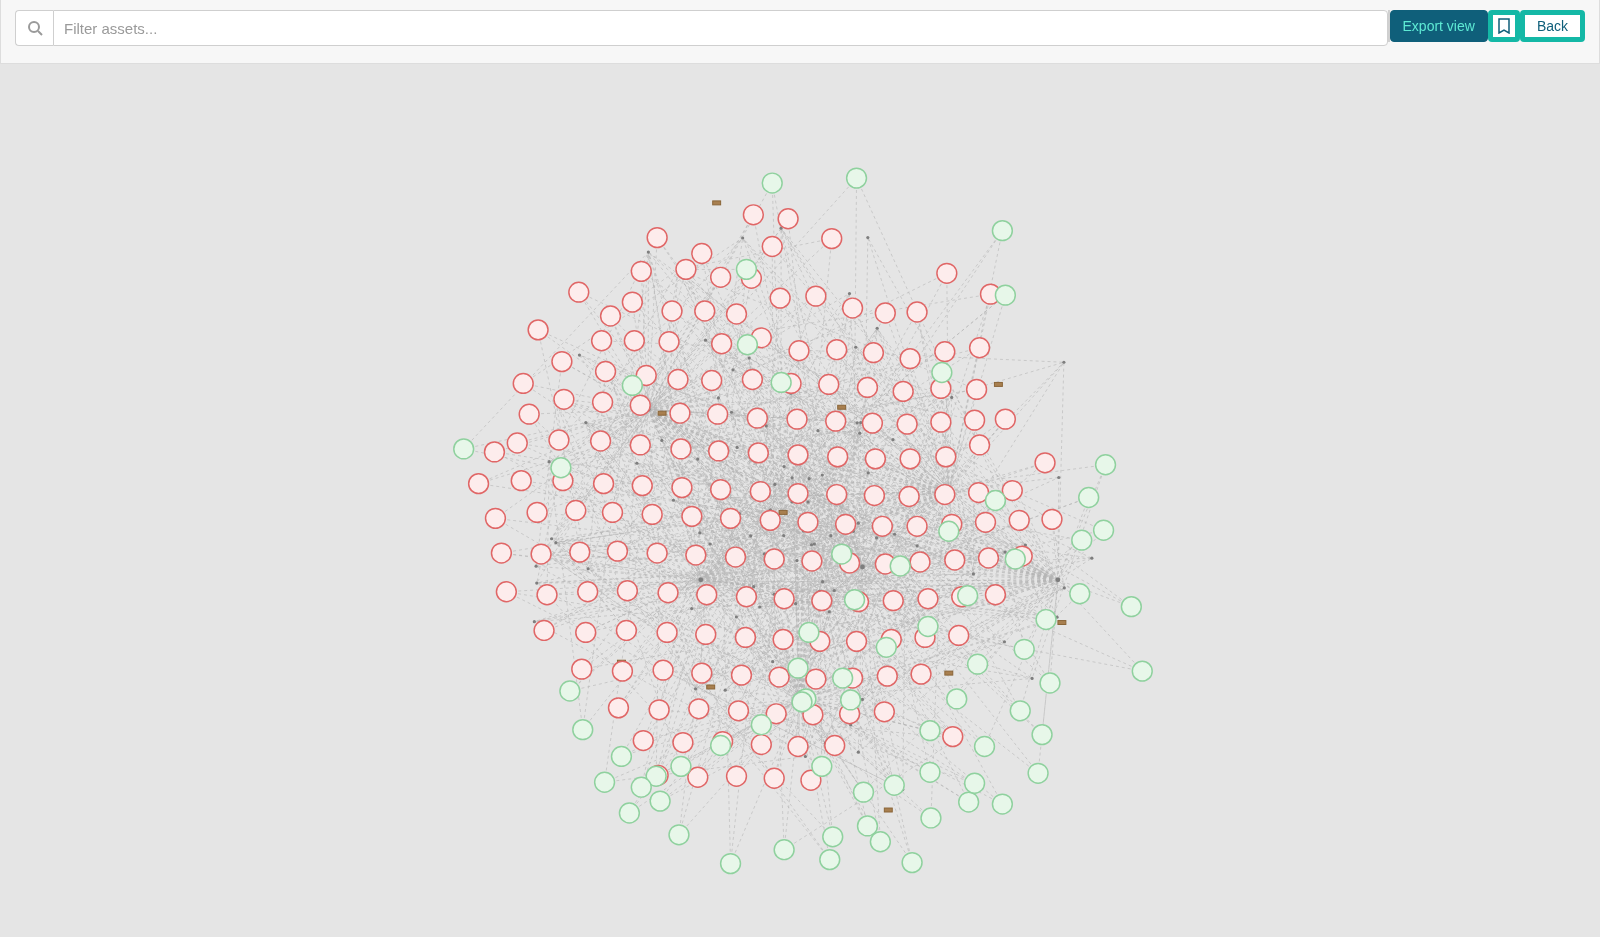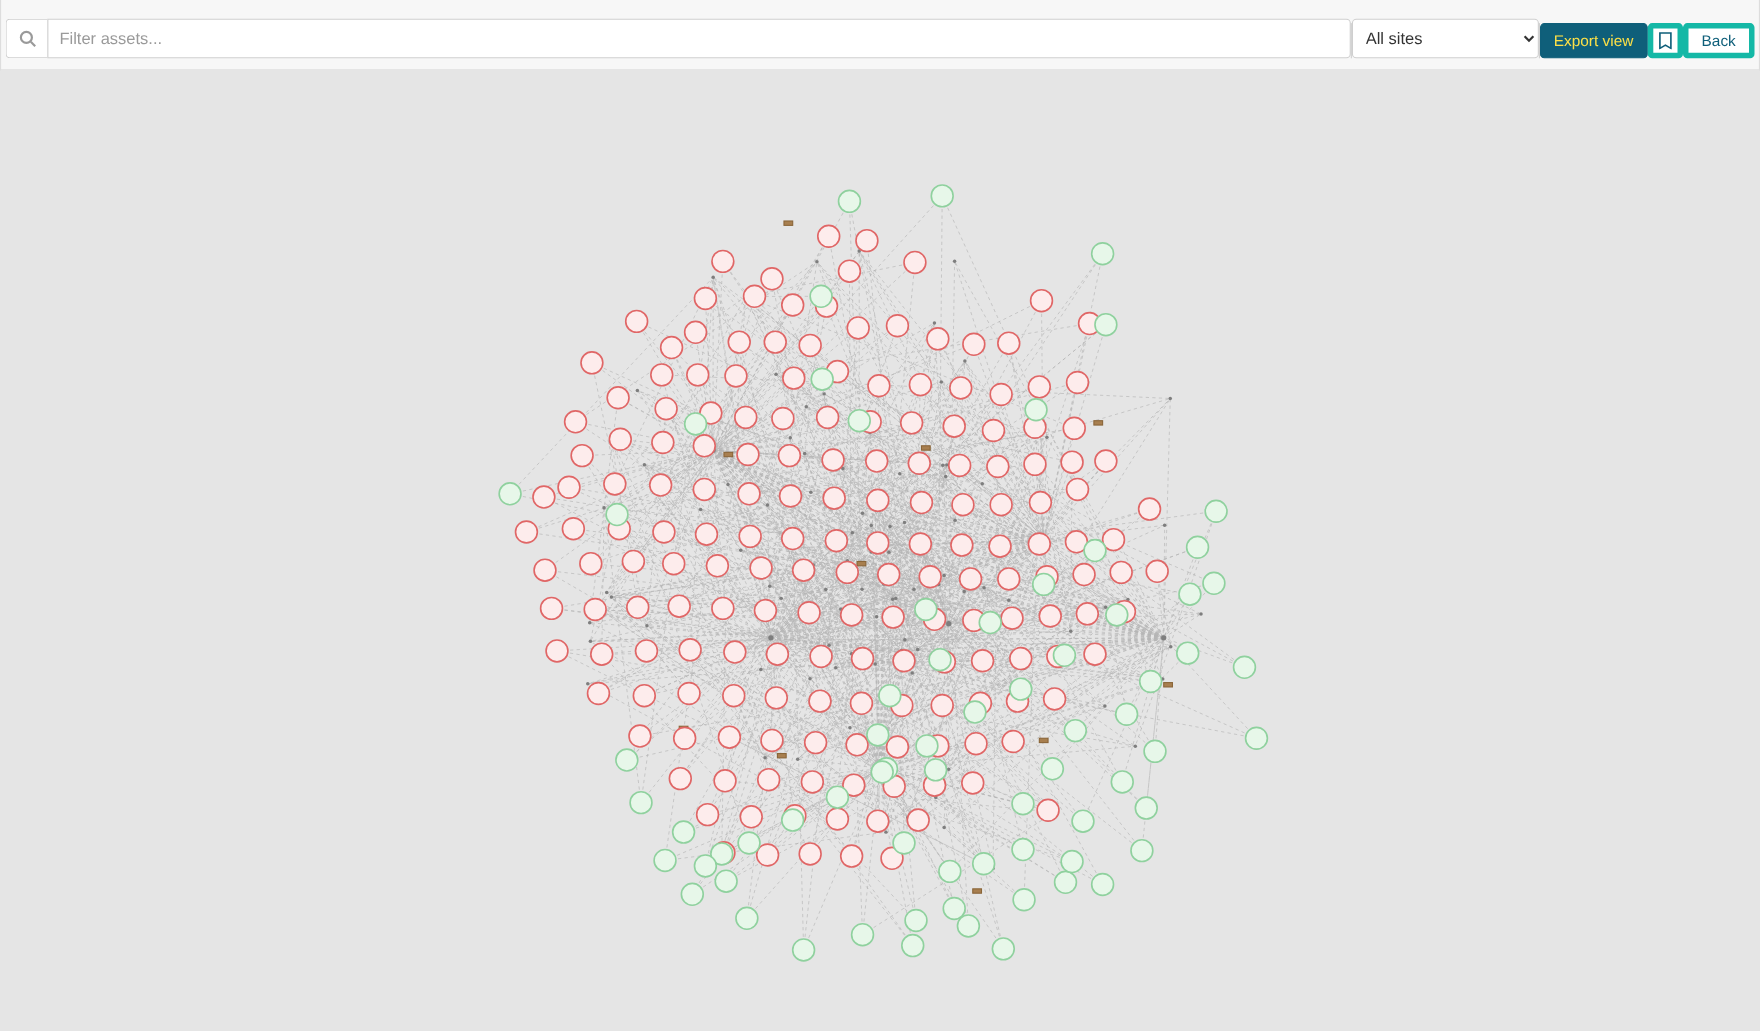--- a/index.html
+++ b/index.html
@@ -1,25 +1,25 @@
 <!DOCTYPE html>
 <html><head>
 <meta charset="utf-8">
 <style>
   * { box-sizing: border-box; margin: 0; padding: 0; }
   html, body { width: 100%; height: 100%; font-family: -apple-system, BlinkMacSystemFont, "Segoe UI", Roboto, Helvetica, Arial, sans-serif; }
   body { background: #e5e5e5; }
 
   .toolbar {
     display: flex;
-    align-items: flex-end;
+    align-items: flex-start;
     background: #f7f7f7;
     border: 1px solid #ddd;
     border-top: none;
-    padding: 10px 4px;
+    padding: 10px 14px;
     height: 64px;
   }
   .search-group { display: flex; flex: 1; align-items: stretch; height: 36px; }
   .search-prefix {
     display: flex; align-items: center; justify-content: center;
     width: 38px;
     border: 1px solid #cfcfcf; border-right: none;
     border-top-left-radius: 4px; border-bottom-left-radius: 4px;
     background: #fff; color: #9a9a9a;
   }
@@ -49,21 +49,21 @@
 
   .btn {
     height: 32px;
     padding: 0 12px;
     border-radius: 4px;
     font-size: 14px;
     cursor: pointer;
     display: inline-flex; align-items: center; justify-content: center;
     white-space: nowrap;
   }
-  .btn-primary { background: #0f5f7a; color: #fde047; border: 1px solid #0f5f7a; margin-top: 44px; }
+  .btn-primary { background: #0f5f7a; color: #5eead4; border: 1px solid #0f5f7a; }
   .btn-outline { background: #fff; color: #0f5f7a; border: 5px solid #14b8a6; }
   .btn-icon { width: 32px; padding: 0; }
 
   .canvas-wrap { position: relative; width: 100%; height: calc(100% - 64px); }
   svg.graph { width: 100%; height: 100%; display: block; }
   .edge { stroke: #b5b5b5; stroke-width: 0.6; stroke-dasharray: 3 3; fill: none; }
   .node-red  { fill: #fdecec; stroke: #e06666; stroke-width: 1.5; }
   .node-green{ fill: #e7f7e9; stroke: #8fd19e; stroke-width: 1.5; }
   .node-tan  { fill: #a87f4f; stroke: #8a6538; stroke-width: 1; }
   .tiny-dot  { fill: #7e7e7e; }
@@ -77,23 +77,20 @@
       <svg width="16" height="16" viewBox="0 0 16 16" fill="none">
         <circle cx="7" cy="7" r="5" stroke="#9a9a9a" stroke-width="2"></circle>
         <line x1="11" y1="11" x2="15" y2="15" stroke="#9a9a9a" stroke-width="2"></line>
       </svg>
     </span>
     <input class="search-input" type="text" placeholder="Filter assets..." style="">
   </div>
 
   <div class="vdiv"></div>
 
-  <select class="site-select">
-    <option>All sites</option>
-  </select>
 
   <div class="vdiv"></div>
 
   <button class="btn btn-primary">Export view</button>
 
   <button class="btn btn-outline btn-icon">
     <svg width="14" height="16" viewBox="0 0 14 16" fill="none">
       <path d="M2 1h10v14l-5-3-5 3V1z" stroke="#0f5f7a" stroke-width="1.5" fill="none"></path>
     </svg>
   </button>

